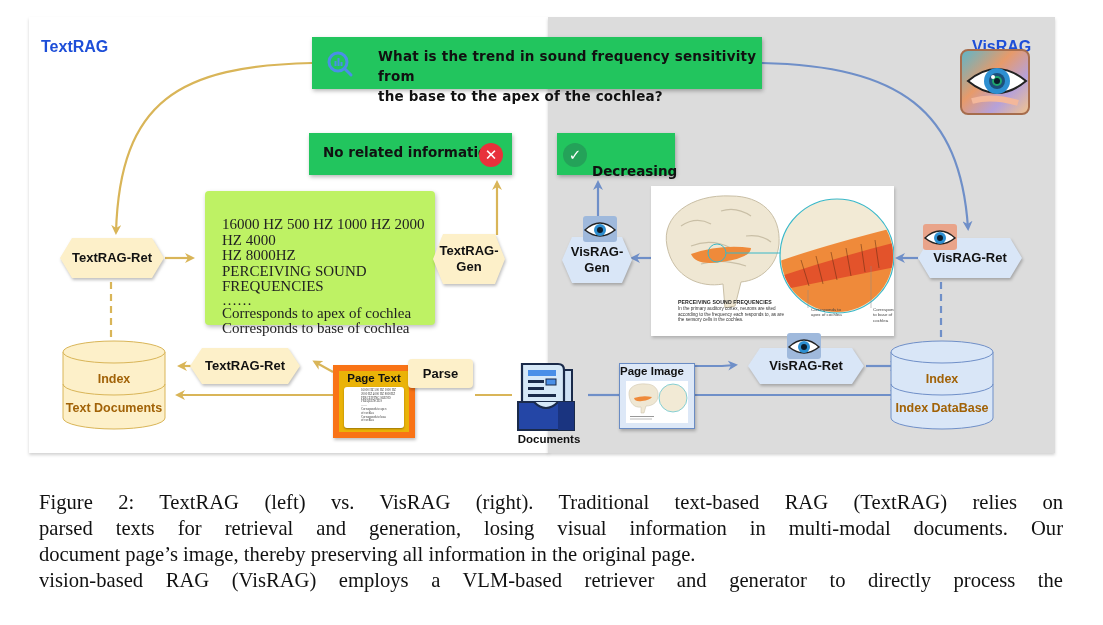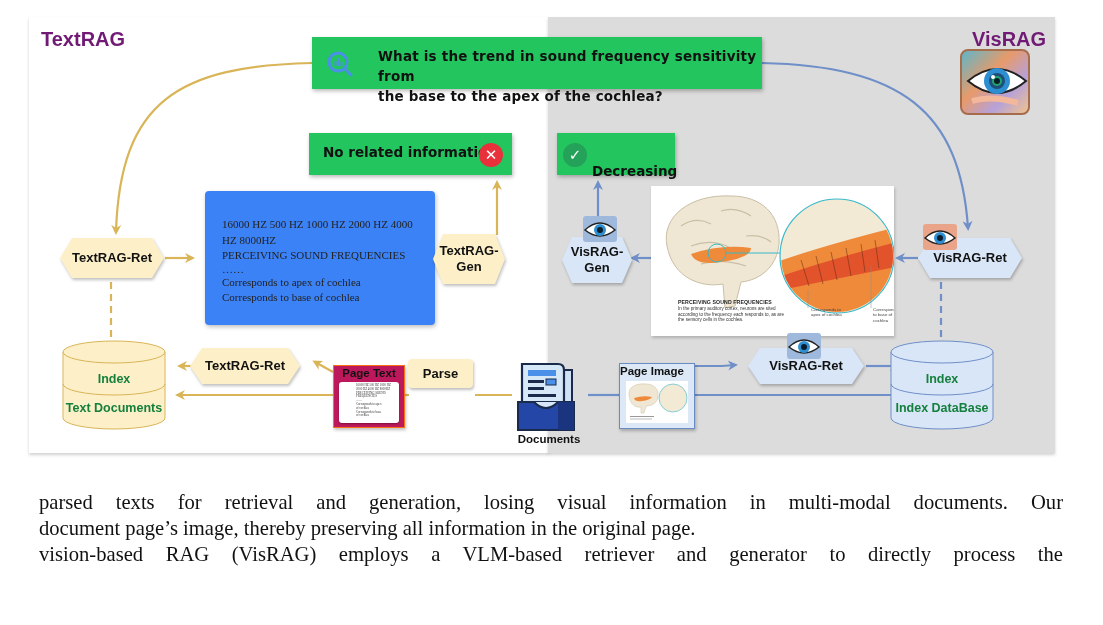--- a/index.html
+++ b/index.html
@@ -1,41 +1,41 @@
 <!DOCTYPE html>
 <html><head>
 <meta charset="utf-8">
 <style>
   html, body { margin:0; padding:0; background:#ffffff; }
   body { width:1103px; height:625px; position:relative; overflow:hidden; font-family:"Liberation Sans", sans-serif; }
   #figure { position:absolute; left:0; top:0; width:1103px; height:470px; }
   .panel-left { position:absolute; left:29px; top:17px; width:520px; height:436px; background:#ffffff; box-shadow:0 2px 3px rgba(0,0,0,0.18); }
   .panel-right { position:absolute; left:548px; top:17px; width:507px; height:436px; background:#dcdcdc; box-shadow:0 2px 3px rgba(0,0,0,0.18); }
-  .section-title { position:absolute; font-weight:bold; font-size:20px; color:#701a75; }
+  .section-title { position:absolute; font-weight:bold; font-size:16px; color:#1d4ed8;margin-top:10px; }
   svg.wires { position:absolute; left:0; top:0; width:1103px; height:470px; overflow:visible; }
   .card { position:absolute; background:#22c55e; box-shadow:1px 2px 4px rgba(0,0,0,0.28); }
   .hand { font-family:"DejaVu Sans", sans-serif; font-weight:bold; color:#111; }
   .query { left:312px; top:37px; width:450px; height:52px; }
   .query-text { position:absolute; left:66px; top:9px; font-size:13.5px; line-height:20px; width:380px; letter-spacing:0.2px; }
   .query-icon { position:absolute; left:14px; top:13px; width:28px; height:28px; }
   .answer-bad { left:309px; top:133px; width:203px; height:42px; }
   .answer-good { left:557px; top:133px; width:118px; height:42px; }
   .answer-text { position:absolute; top:11px; font-size:13.5px; }
   .status-icon { position:absolute; top:10px; width:24px; height:24px; border-radius:50%; color:#fff; font-size:15px; line-height:24px; text-align:center; font-weight:bold; font-family:"DejaVu Sans", sans-serif; }
-  .chunk { left:205px; top:191px; width:230px; height:134px; background:#3b82f6; border-radius:4px; box-shadow:1px 2px 4px rgba(0,0,0,0.25); font-family:"Liberation Serif", serif; font-size:11px; line-height:15.5px; color:#222; padding:0; }
+  .chunk { left:205px; top:191px; width:230px; height:134px; background:#bef264; border-radius:4px; box-shadow:1px 2px 4px rgba(0,0,0,0.25); font-family:"Liberation Serif", serif; font-size:15px; line-height:15.5px; color:#222; padding:0; }
   .chunk-lines { position:absolute; left:17px; top:26px; width:210px; }
   .hex { position:absolute; display:flex; align-items:center; justify-content:center; text-align:center; font-weight:bold; font-size:13px; color:#111; line-height:16px; }
   .hex svg { position:absolute; left:0; top:0; width:100%; height:100%; overflow:visible; }
   .hex span { position:relative; }
   .eye { position:absolute; width:34px; height:26px; border-radius:3px; overflow:hidden; }
   .db { position:absolute; }
   .db svg { position:absolute; left:0; top:0; overflow:visible; }
-  .db-label { position:absolute; width:100%; text-align:center; font-weight:bold; font-size:12.5px; color:#15803d; }
+  .db-label { position:absolute; width:100%; text-align:center; font-weight:bold; font-size:12.5px; color:#a16207; }
   .parse { left:408px; top:359px; width:65px; height:29px; background:#fdf0c9; border-radius:4px; box-shadow:1px 2px 3px rgba(0,0,0,0.25); font-weight:bold; font-size:13px; color:#111; display:flex; align-items:center; justify-content:center; position:absolute; }
-  .page-text { left:333px; top:365px; width:70px; height:61px; background:#be185d; border:1px solid #f97316; box-shadow:1px 2px 3px rgba(0,0,0,0.25); position:absolute; }
+  .page-text { left:333px; top:365px; width:70px; height:61px; background:#eab308; border:6px solid #f97316; box-shadow:1px 2px 3px rgba(0,0,0,0.25); position:absolute; }
   .page-text-title { position:absolute; left:0; top:1px; width:100%; text-align:center; font-weight:bold; font-size:11.5px; color:#111; }
   .page-text-inner { position:absolute; left:5px; top:16px; width:60px; height:41px; background:#fff; border-radius:3px; box-shadow:0 1px 2px rgba(0,0,0,0.35); font-family:"Liberation Serif", serif; font-size:3.1px; line-height:3.8px; color:#333; overflow:hidden; padding:2px 4px 0 17px; box-sizing:border-box; }
   .page-image { left:619px; top:363px; width:74px; height:64px; background:#dde8f7; border:1px solid #6a8cc4; box-shadow:1px 2px 3px rgba(0,0,0,0.25); position:absolute; }
   .page-image-title { position:absolute; left:0; top:1px; width:100%; text-align:left; font-weight:bold; font-size:11.5px; color:#111; }
   .docs-label { position:absolute; left:509px; top:433px; width:80px; text-align:center; font-weight:bold; font-size:11.5px; color:#111; }
   .caption { position:absolute; left:39px; top:489px; width:1024px; font-family:"Liberation Serif", serif; font-size:20.6px; line-height:26px; color:#111; text-align:justify; }
   .caption .line { display:block; text-align:justify; text-align-last:justify; white-space:nowrap; }
   .caption .line.last { text-align-last:left; }
   .illustration { position:absolute; left:651px; top:186px; width:243px; height:150px; background:#fff; box-shadow:1px 2px 3px rgba(0,0,0,0.2); overflow:hidden; }
   .illus-title { position:absolute; left:27px; top:113px; font-size:5.2px; font-weight:bold; color:#222; letter-spacing:0.1px; }
@@ -305,16 +305,17 @@
     <svg width="34" height="26" viewBox="0 0 34 26">
         <rect width="34" height="26" fill="#9fb9dc"></rect>
         <path d="M2 14 Q17 0 32 14 Q17 26 2 14Z" fill="#fff" stroke="#222" stroke-width="1.5"></path>
         <circle cx="17" cy="14" r="6" fill="#2d8fd1"></circle>
         <circle cx="17" cy="14" r="3" fill="#0b1c2b"></circle>
       </svg>
   </div>
 </div>
 
 <div class="caption">
+  <span class="line">Figure 2:   TextRAG (left) vs.  VisRAG (right).  Traditional text-based RAG (TextRAG) relies on</span>
   <span class="line">parsed texts for retrieval and generation, losing visual information in multi-modal documents. Our</span>
   <span class="line last">document page’s image, thereby preserving all information in the original page.</span>
   <span class="line">vision-based RAG (VisRAG) employs a VLM-based retriever and generator to directly process the</span>
 </div>
 
 </body></html>

